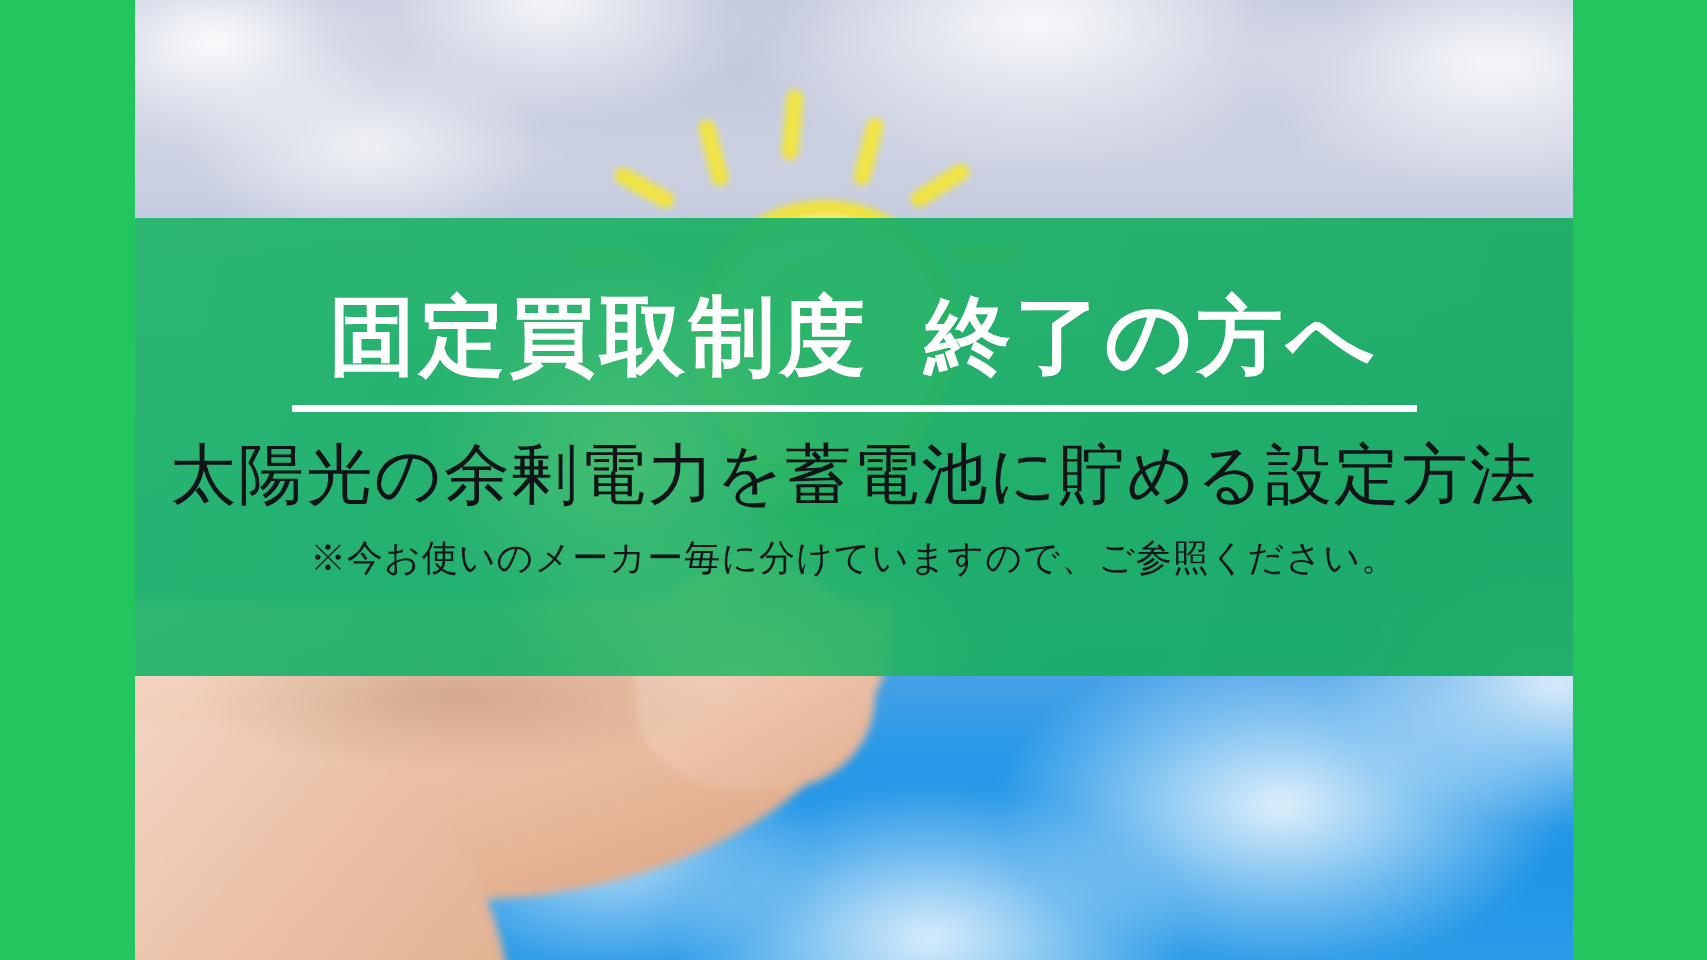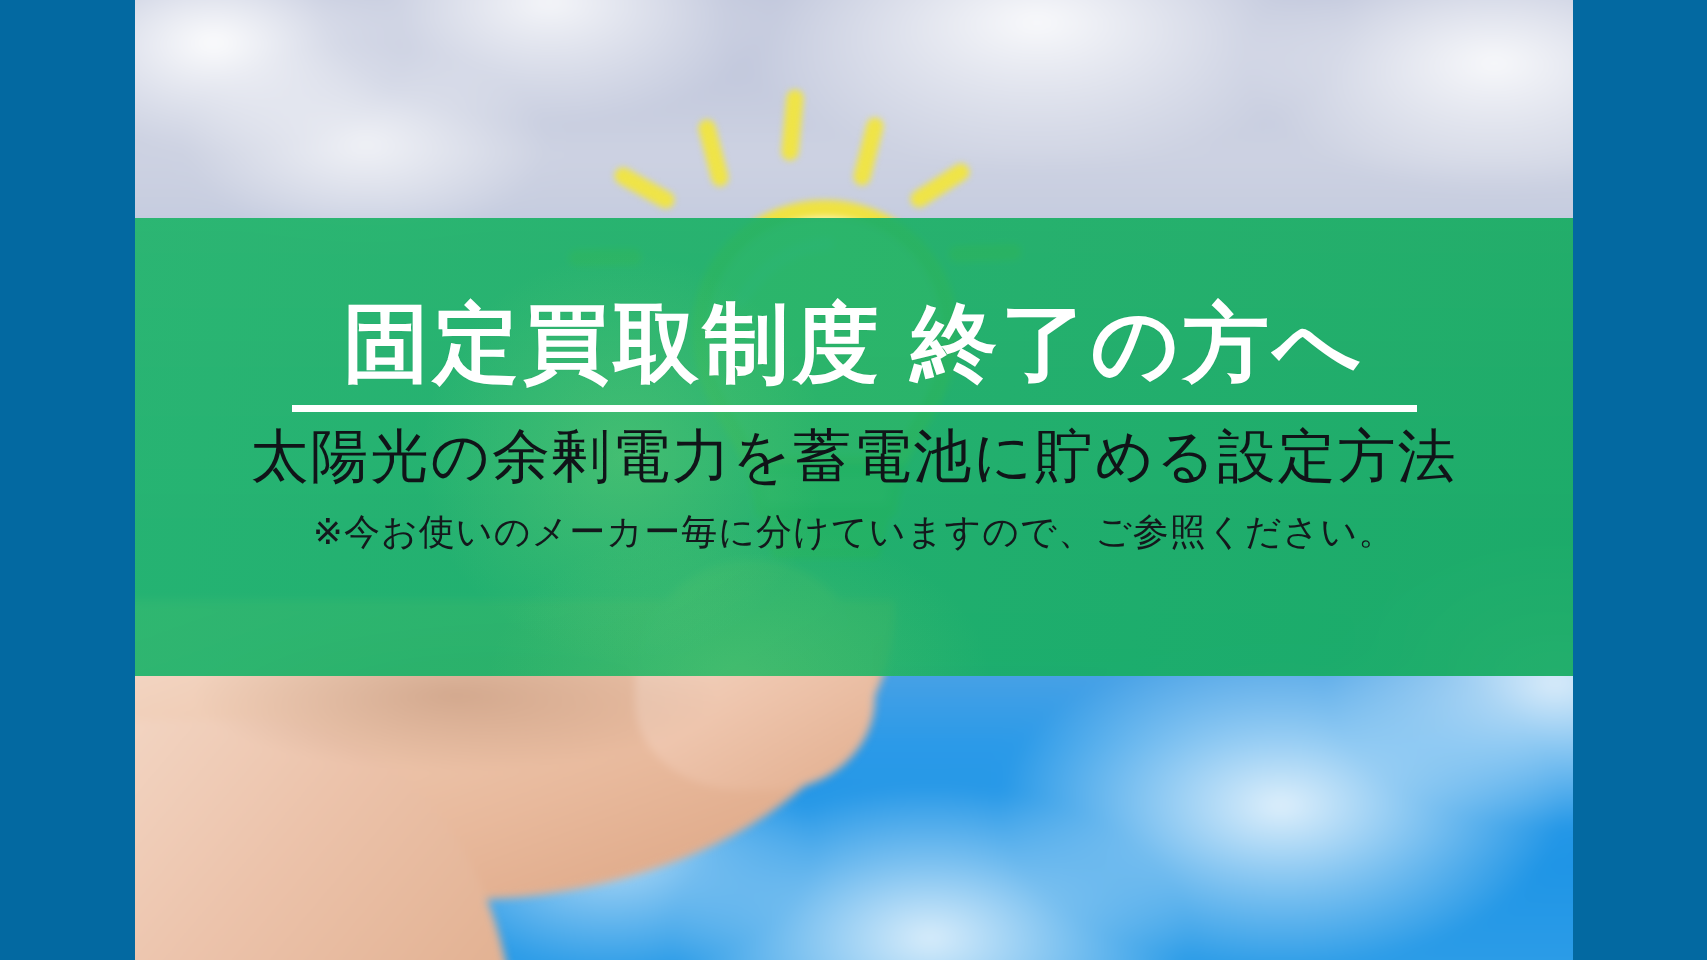--- a/index.html
+++ b/index.html
@@ -12,21 +12,22 @@
     height: 960px;
     overflow: hidden;
     font-family: "Liberation Sans", "DejaVu Sans", sans-serif;
   }
 
   
   #canvas {
     position: relative;
     width: 1707px;
     height: 960px;
-    background: #0369a1;
+    background: #22c55e;
+    font-family: Liberation Mono, monospace;
   }
 
   
   #banner {
     position: absolute;
     left: 135px;
     top: 0px;
     width: 1438px;
     height: 960px;
     overflow: hidden;
@@ -155,26 +156,26 @@
 
   .headline-rule {
     width: 1125px;
     height: 7px;
     background: #ffffff;
     margin-top: 16px;
   }
 
   .subhead {
     color: #101418;
-    font-size: 58px;
+    font-size: 66px;
     font-weight: 400;
     letter-spacing: 2px;
     line-height: 1.1;
     white-space: nowrap;
-    margin-top: 12px;
+    margin-top: 32px;
   }
 
   .note {
     color: #14181c;
     font-size: 36px;
     font-weight: 400;
     letter-spacing: 1px;
     line-height: 1.2;
     white-space: nowrap;
     margin-top: 22px;

